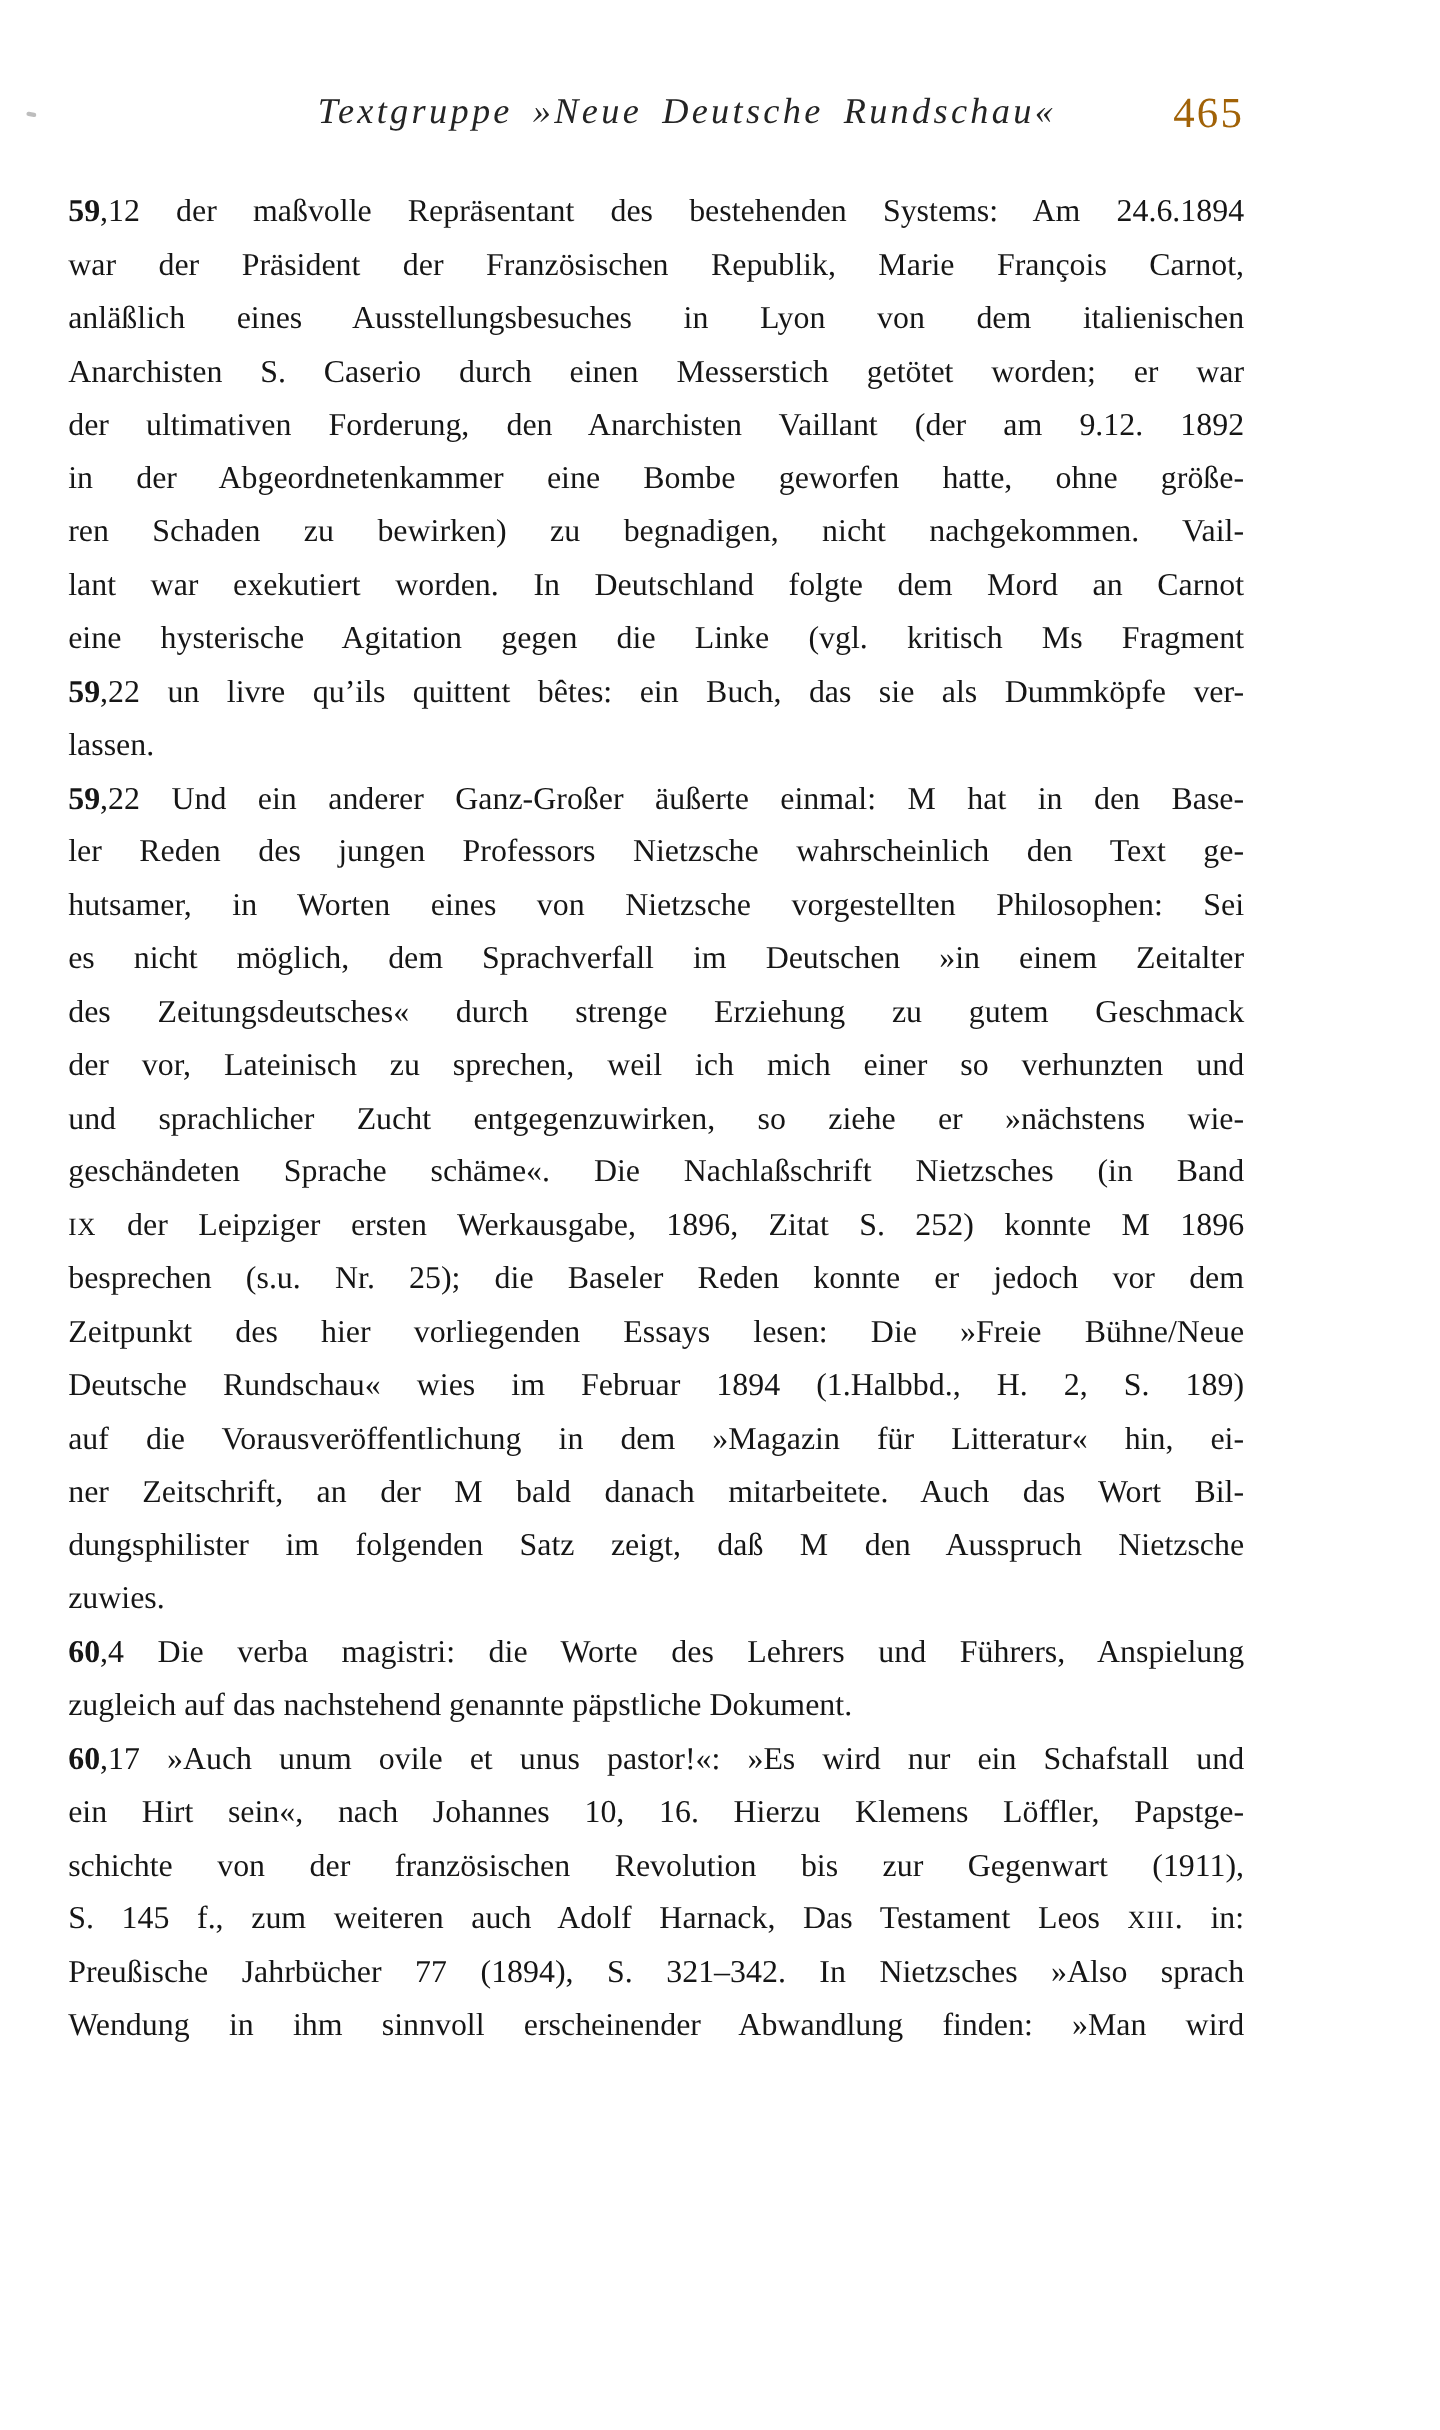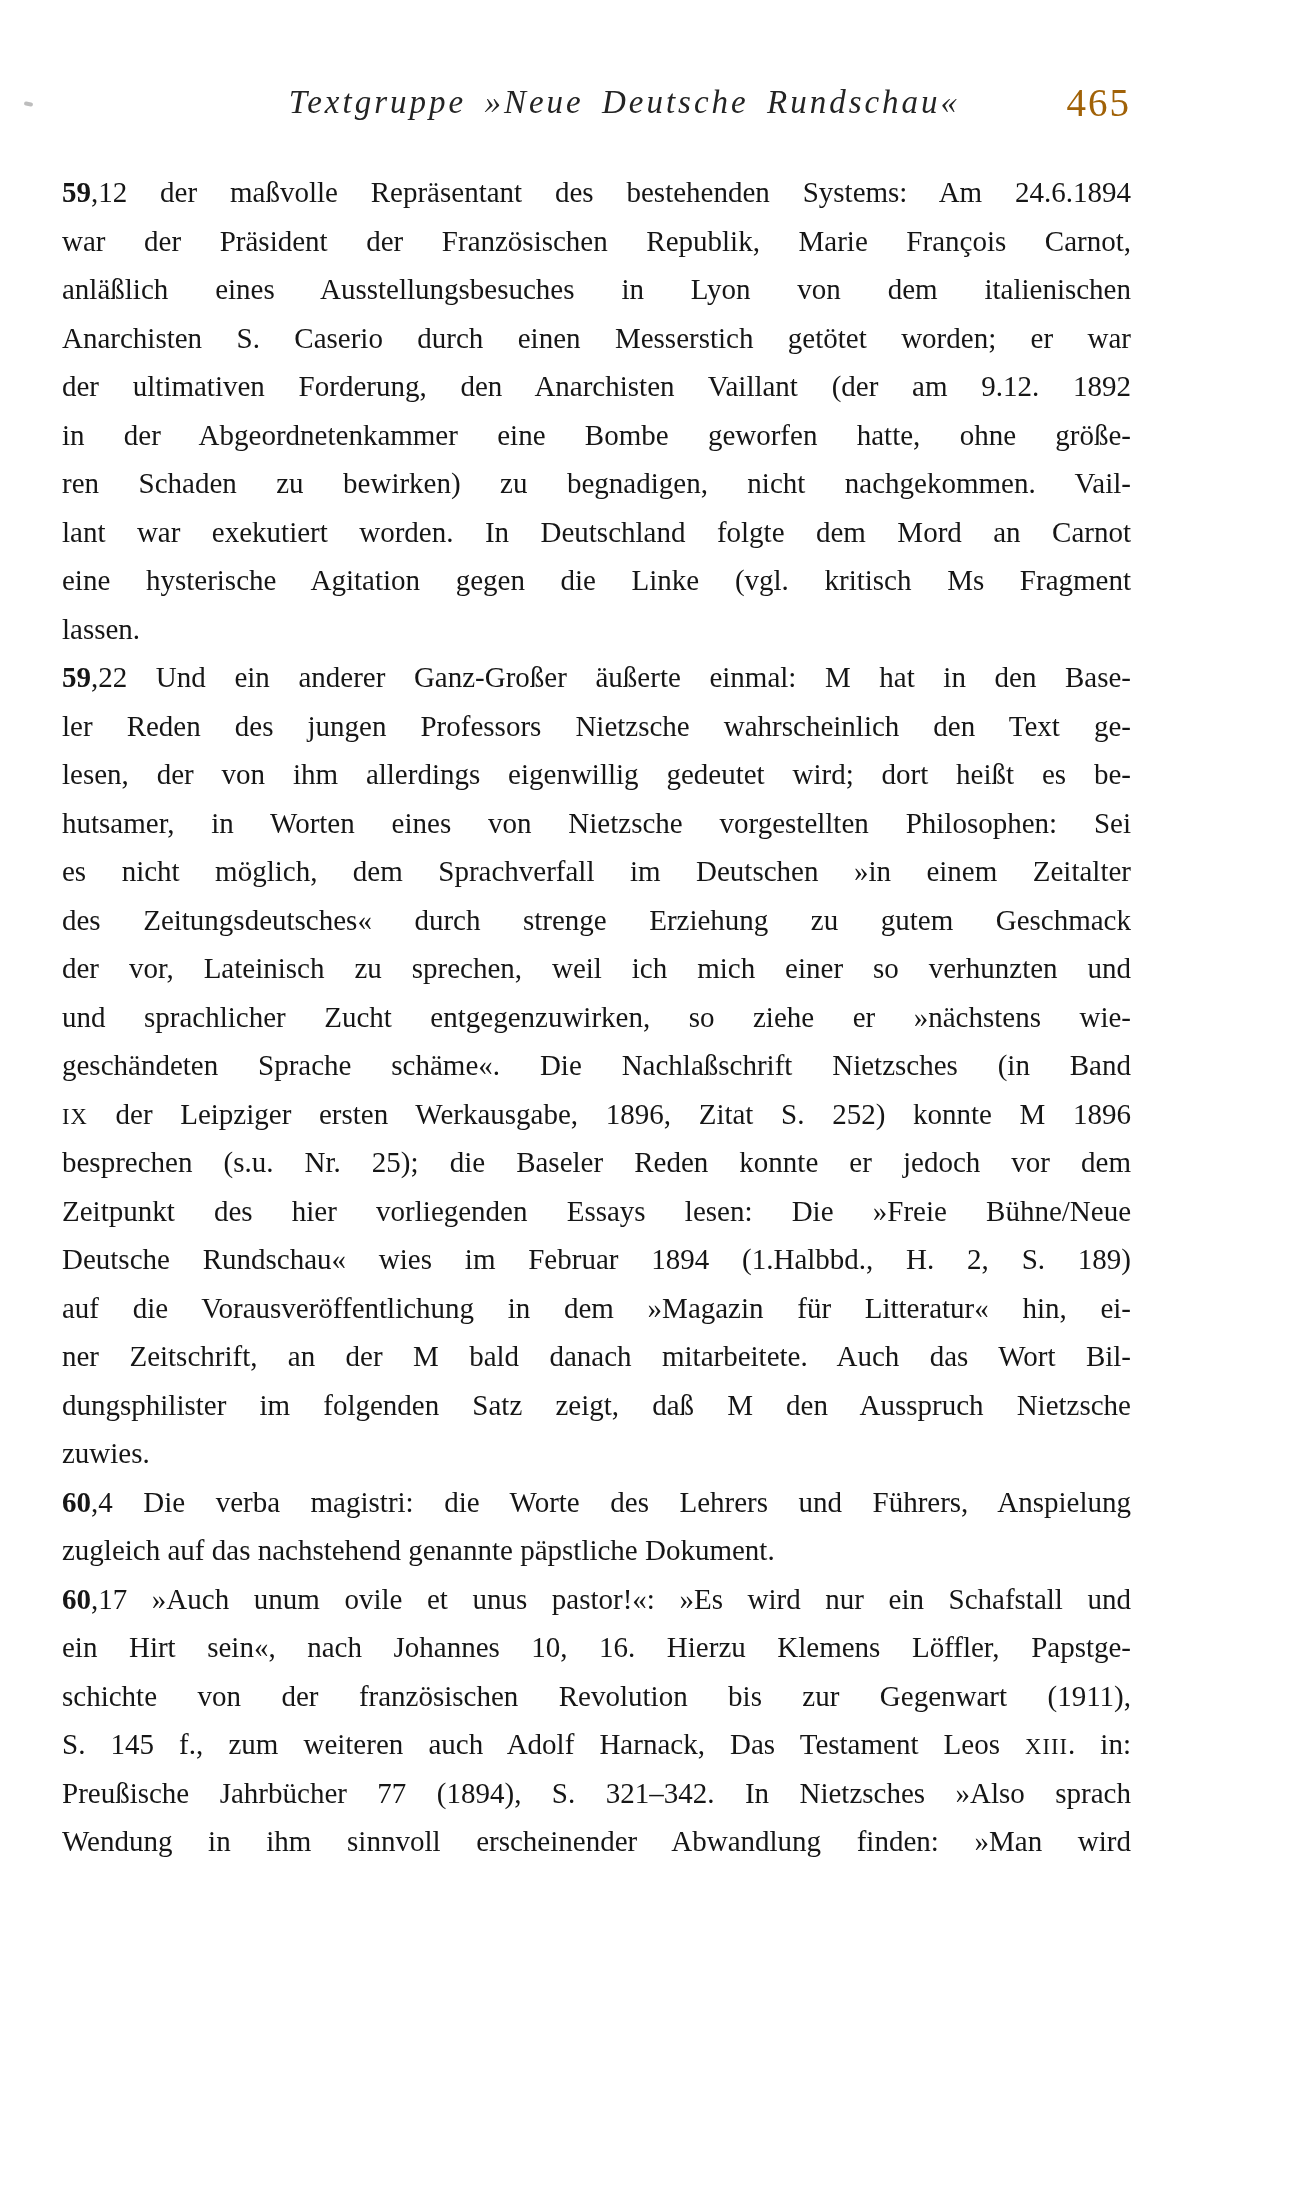--- a/index.html
+++ b/index.html
@@ -102,24 +102,24 @@
   <div class="textblock">
       <div class="line"><span class="b">59</span><span class="r">,12 </span><span class="i">der maßvolle Repräsentant des bestehenden Systems:</span><span class="r"> Am 24.6.1894</span></div>
       <div class="line"><span class="r">war der Präsident der Französischen Republik, Marie François Carnot,</span></div>
       <div class="line"><span class="r">anläßlich eines Ausstellungsbesuches in Lyon von dem italienischen</span></div>
       <div class="line"><span class="r">Anarchisten S. Caserio durch einen Messerstich getötet worden; er war</span></div>
       <div class="line"><span class="r">der ultimativen Forderung, den Anarchisten Vaillant (der am 9.12. 1892</span></div>
       <div class="line"><span class="r">in der Abgeordnetenkammer eine Bombe geworfen hatte, ohne größe-</span></div>
       <div class="line"><span class="r">ren Schaden zu bewirken) zu begnadigen, nicht nachgekommen. Vail-</span></div>
       <div class="line"><span class="r">lant war exekutiert worden. In Deutschland folgte dem Mord an Carnot</span></div>
       <div class="line"><span class="r">eine hysterische Agitation gegen die Linke (vgl. kritisch Ms Fragment</span></div>
+      <div class="line"><span class="b">59</span><span class="r">,22 </span><span class="i">un livre qu’ils quittent bêtes:</span><span class="r"> ein Buch, das sie als Dummköpfe ver-</span></div>
       <div class="line last"><span class="r">lassen.</span></div>
       <div class="line"><span class="b">59</span><span class="r">,22 </span><span class="i">Und ein anderer Ganz-Großer äußerte einmal:</span><span class="r"> M hat in den Base-</span></div>
       <div class="line"><span class="r">ler Reden des jungen Professors Nietzsche wahrscheinlich den Text ge-</span></div>
-      <div class="line"><span class="r">lesen, der von ihm allerdings eigenwillig gedeutet wird; dort heißt es be-</span></div>
       <div class="line"><span class="r">hutsamer, in Worten eines von Nietzsche vorgestellten Philosophen: Sei</span></div>
       <div class="line"><span class="r">es nicht möglich, dem Sprachverfall im Deutschen »in einem Zeitalter</span></div>
       <div class="line"><span class="r">des Zeitungsdeutsches« durch strenge Erziehung zu gutem Geschmack</span></div>
       <div class="line"><span class="r">der vor, Lateinisch zu sprechen, weil ich mich einer so verhunzten und</span></div>
       <div class="line"><span class="r">und sprachlicher Zucht entgegenzuwirken, so ziehe er »nächstens wie-</span></div>
       <div class="line"><span class="r">geschändeten Sprache schäme«. Die Nachlaßschrift Nietzsches (in Band</span></div>
       <div class="line"><span class="sc">IX</span><span class="r"> der Leipziger ersten Werkausgabe, 1896, Zitat S. 252) konnte M 1896</span></div>
       <div class="line"><span class="r">besprechen (s.u. Nr. 25); die Baseler Reden konnte er jedoch vor dem</span></div>
       <div class="line"><span class="r">Zeitpunkt des hier vorliegenden Essays lesen: Die »Freie Bühne/Neue</span></div>
       <div class="line"><span class="r">Deutsche Rundschau« wies im Februar 1894 (1.Halbbd., H. 2, S. 189)</span></div>

